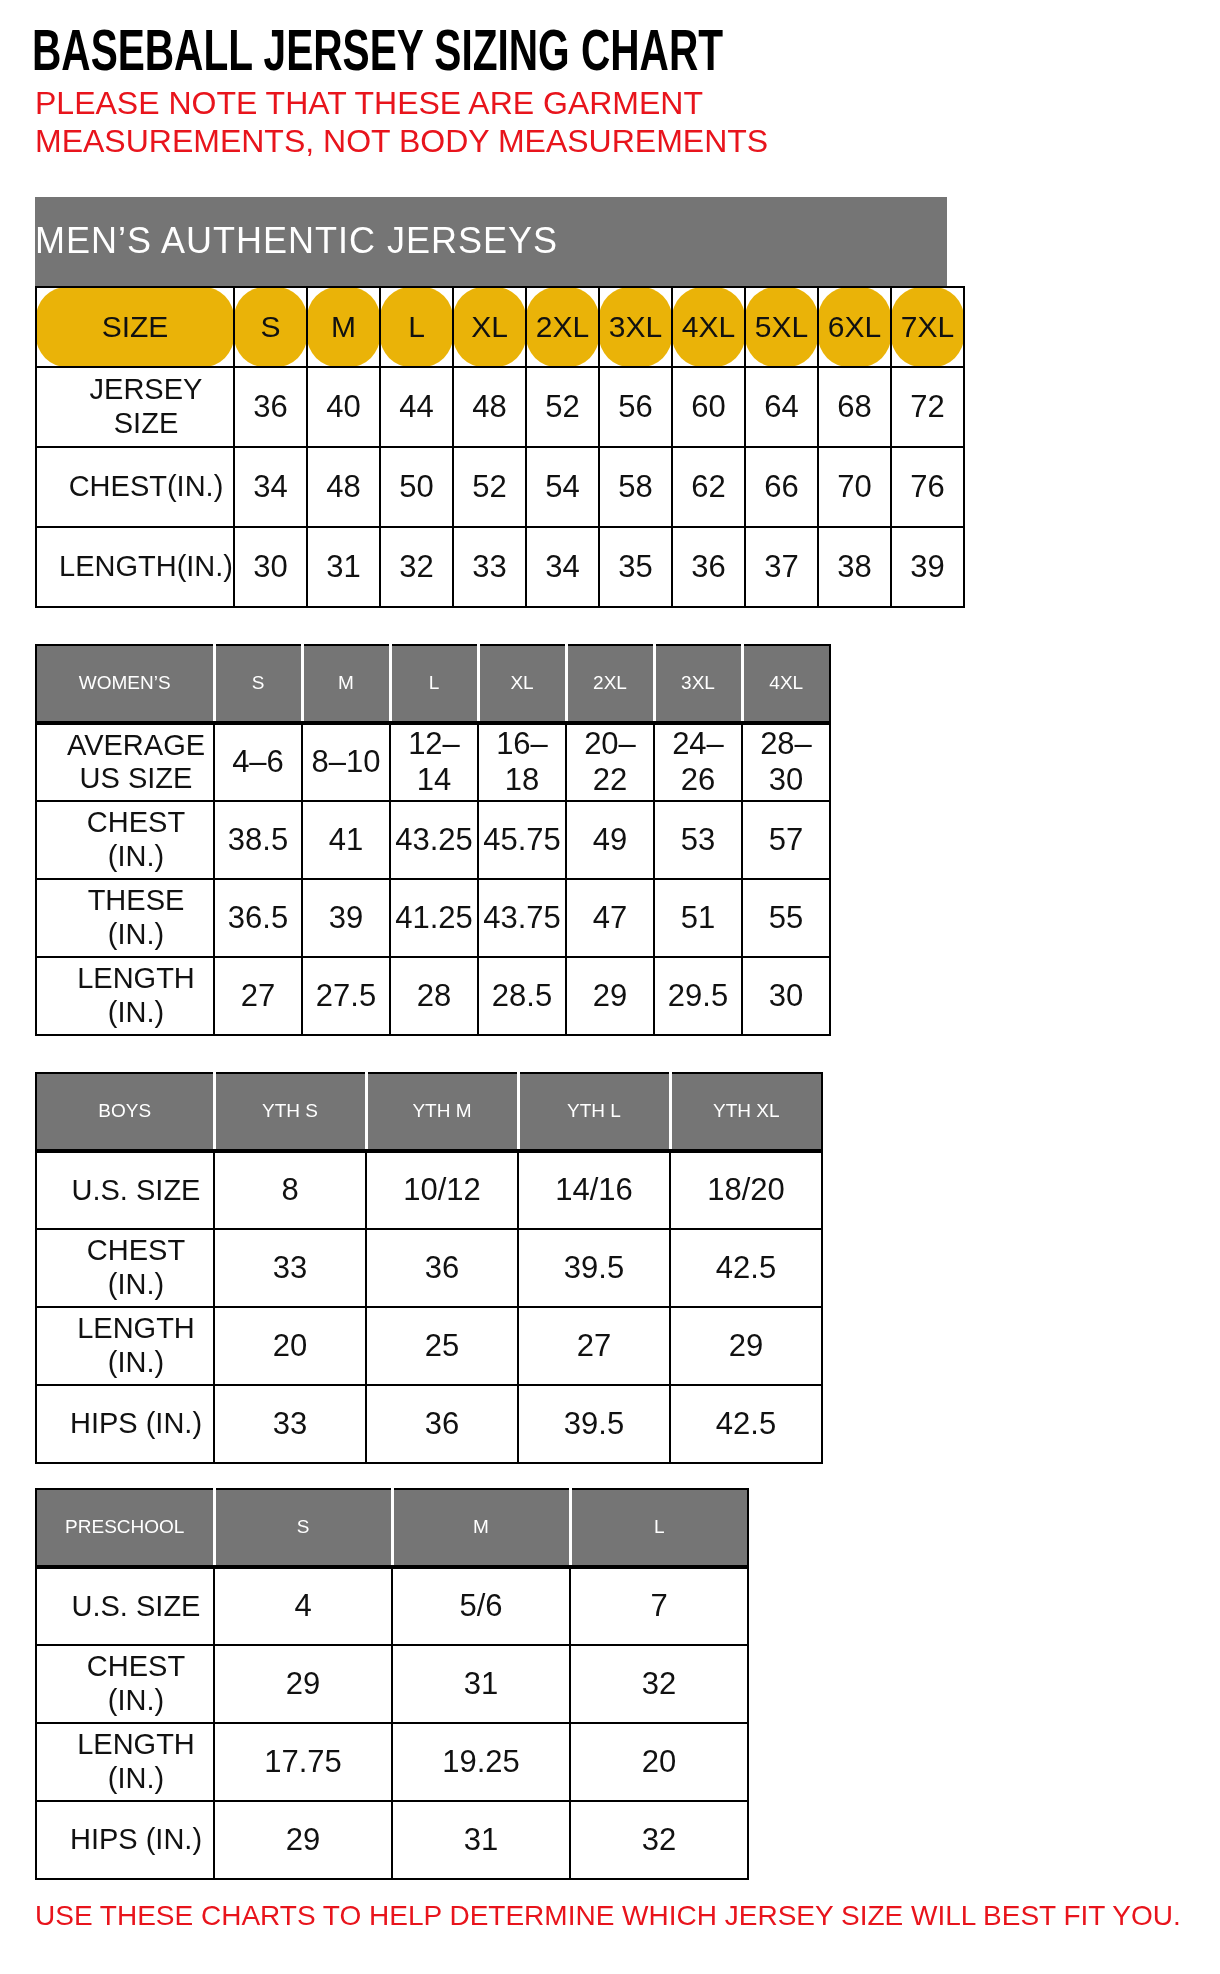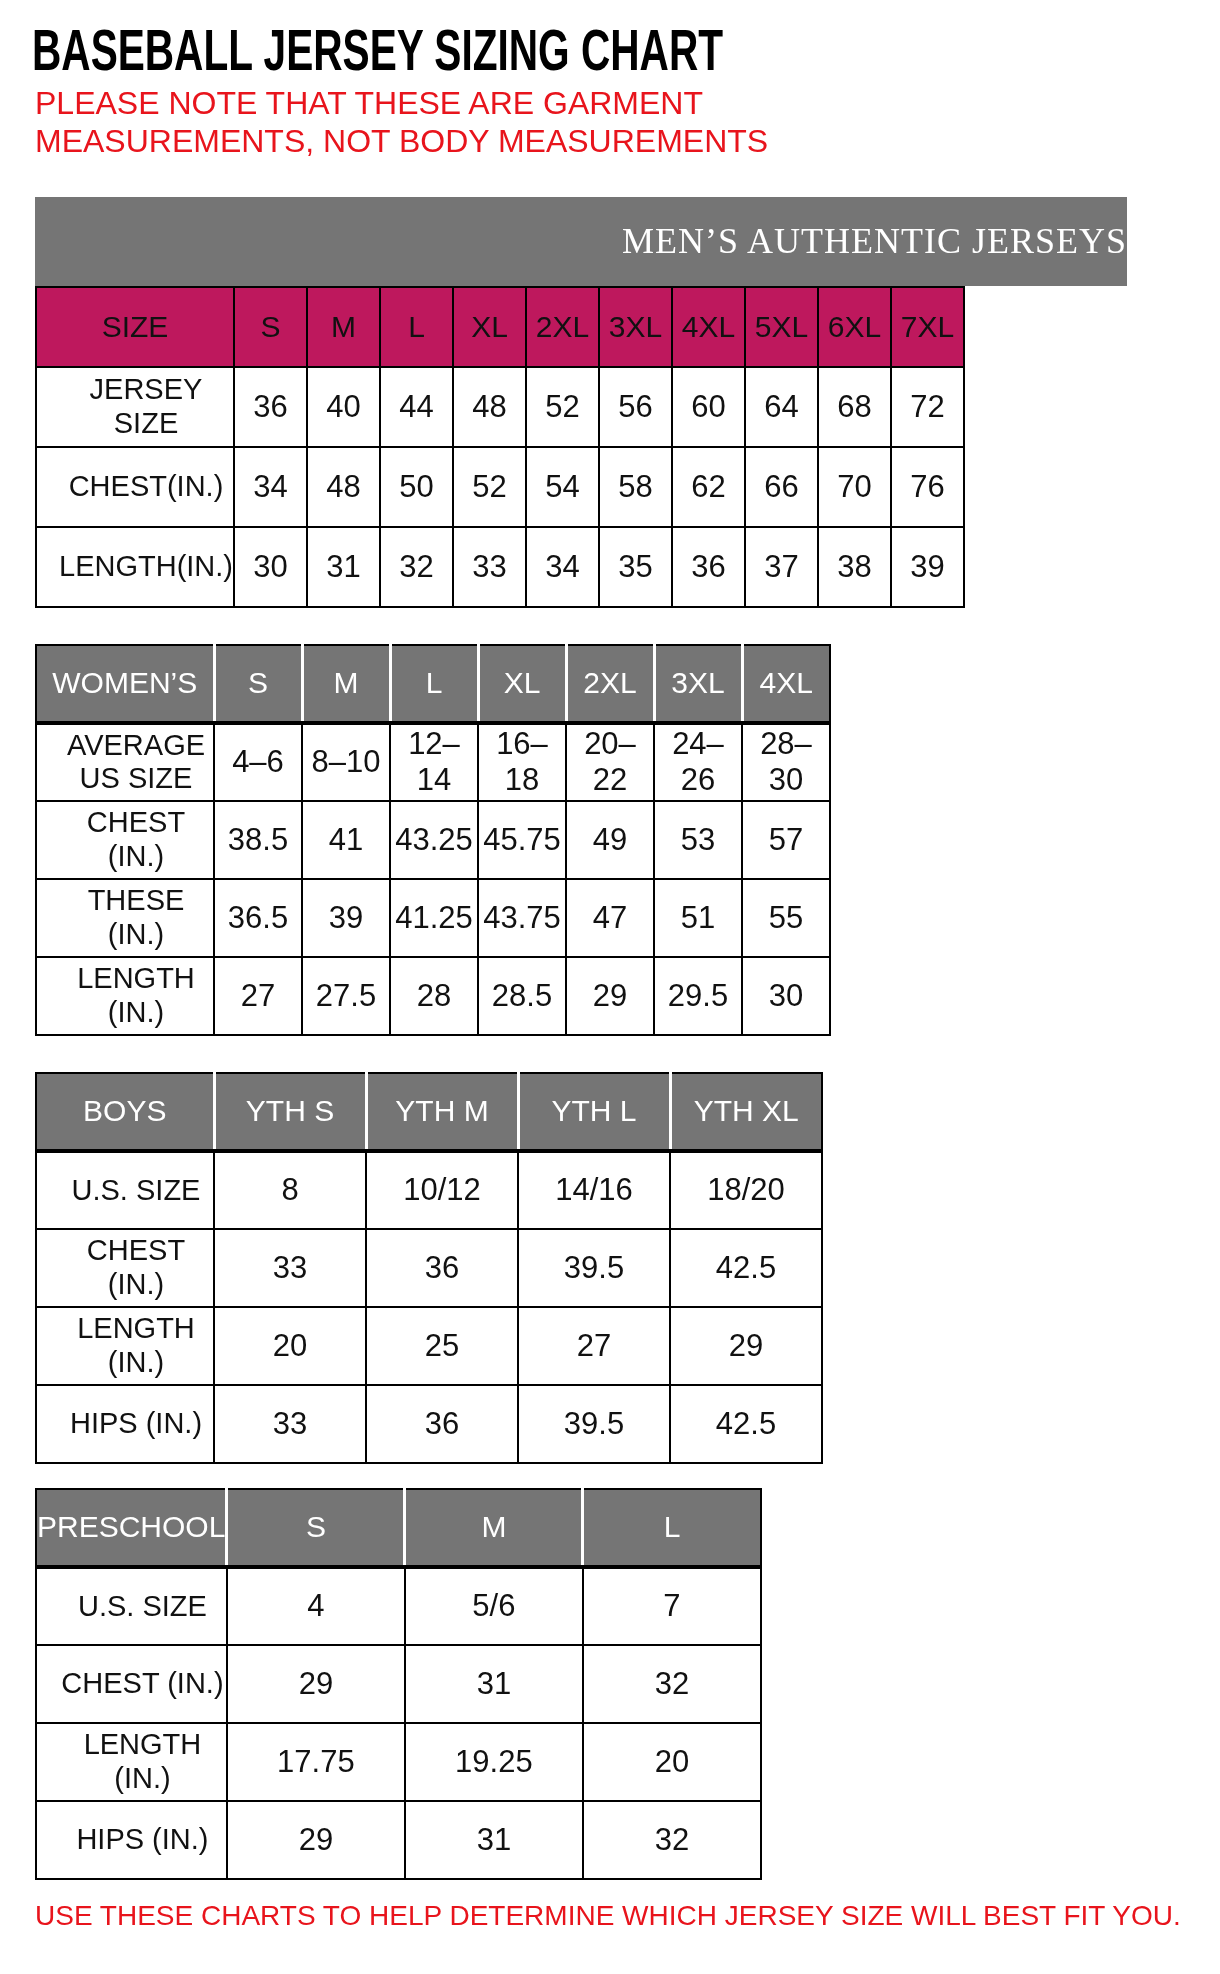--- a/index.html
+++ b/index.html
@@ -32,30 +32,29 @@
   }
   .note {
     margin: 6px 0 0 35px;
     max-width: 880px;
     font-size: 32px;
     line-height: 1.2;
     color: var(--red);
   }
   .band {
     margin: 36px 0 0 35px;
-    width: 1092px;
+    width: 912px;
     height: 89px;
     background: var(--gray);
     color: #ffffff;
     display: flex;
     align-items: center;
-    justify-content: flex-end;
+    justify-content: flex-start;
     font-size: 36px;
     letter-spacing: 1px;
-    font-family: Liberation Serif, serif;
   }
   table.sizing {
     border-collapse: collapse;
     table-layout: fixed;
     margin: 0 0 0 35px;
   }
   table.sizing.gap {
     margin-top: 36px;
   }
   table.sizing.gap-sm {
@@ -73,26 +72,26 @@
   .womens tr, .boys tr { height: 78px; }
   .preschool tr { height: 78px; }
 
   .sizing td { font-size: 31px; }
   .sizing td.rowlabel {
     font-size: 29px;
     white-space: pre-line;
     line-height: 1.15;
     padding-left: 22px;
   }
-  .sizing tr.cols th { font-size: 30px; background: #be185d; color: #111111; }
+  .sizing tr.cols th { font-size: 30px; background: #eab308; color: #111111; border-radius: 31px; }
 
   .sizing tr.gray th {
     background: var(--gray);
     color: #ffffff;
-    font-size: 30px;
+    font-size: 19px;
     border-top: 2px solid #000000;
     border-bottom: 4px solid #000000;
     border-left: 3px solid #ffffff;
     border-right: 3px solid #ffffff;
   }
   .sizing tr.gray th:first-child { border-left: 2px solid #000000; }
   .sizing tr.gray th:last-child { border-right: 2px solid #000000; }
 
   .footer {
     margin: 20px 8px 0 35px;

